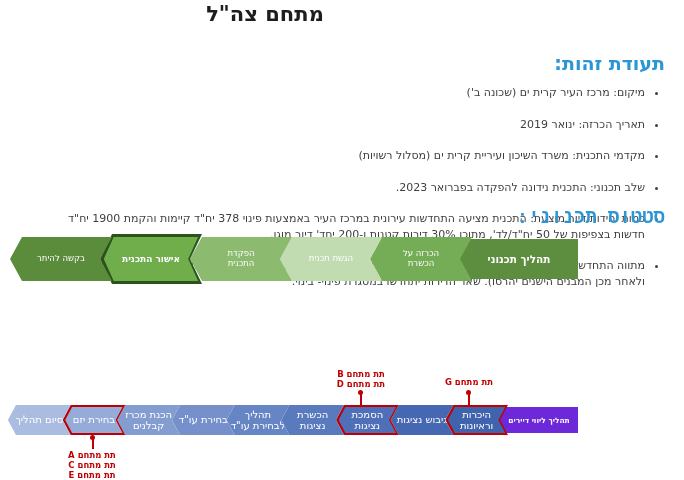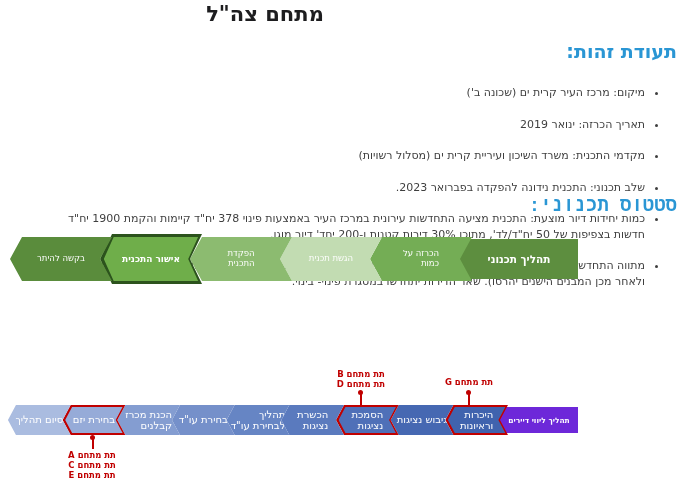--- a/index.html
+++ b/index.html
@@ -8,21 +8,21 @@
     background:#ffffff; direction:rtl;
     font-family:"DejaVu Sans","Liberation Sans",sans-serif;
     color:#3d3d3d;
   }
   .title {
     position:absolute; top:0; left:150px; width:230px; margin:0;
     font-size:21px; font-weight:bold; color:#1d1d1f; text-align:center;
     line-height:28px;
   }
   .heading {
-    position:absolute; right:7px; margin:0;
+    position:absolute; right:7px; margin:12px;
     font-size:19px; font-weight:bold; color:#2a96d4; text-align:right;
   }
   .h-identity { top:40px; }
   .h-planning { top:195px;font-family:Liberation Mono, monospace; }
   .h-social   { top:337px; }
   .bullets {
     position:absolute; top:69px; right:7px; left:18px;
     margin:0; padding:0 16px 0 0;
     font-size:11px; line-height:15.5px; color:#3f3f3f; text-align:right;
   }
@@ -36,21 +36,21 @@
   .flow-label {
     flex:0 0 auto; display:flex; align-items:center; justify-content:center;
     color:#fff; font-weight:bold; text-align:center;
   }
   .flow-green .flow-label { width:118px; height:40px; background:#5d8e3f; font-size:10.5px; }
   .flow-blue  .flow-label { width:78px;  height:26px; background:#6d28d9; font-size:7.5px; }
 
   .chev {
     flex:1 1 0; position:relative; align-self:center;
     display:flex; align-items:center; justify-content:center;
-    color:#fff; background:var(--bc,#999);
+    color:#fff; text-align:center; background:var(--bc,#999);
   }
   .flow-green .chev {
     height:44px; margin-inline-start:-12px; font-size:8.5px; line-height:1.15;
     clip-path:polygon(100% 0, 12px 0, 0 50%, 12px 100%, 100% 100%, calc(100% - 12px) 50%);
   }
   .flow-blue .chev {
     height:30px; margin-inline-start:-8px; font-size:10px; line-height:1.12;
     clip-path:polygon(100% 0, 8px 0, 0 50%, 8px 100%, 100% 100%, calc(100% - 8px) 50%);
   }
   .chev span { position:relative; z-index:1; white-space:pre-line; }
@@ -124,21 +124,21 @@
     <li>כמות יחידות דיור מוצעת: התכנית מציעה התחדשות עירונית במרכז העיר באמצעות פינוי 378 יח"ד קיימות והקמת 1900 יח"ד חדשות בצפיפות של 50 יח"ד/לד', מתוכן 30% דירות קטנות ו-200 יחד' דיור מוגן.</li>
     <li>מתווה התחדשות עירונית: כ-80% מהדירות במתחם יתחדשו במתכונת בינוי- פינוי (בשלב הראשון הדיירים יעברו למבנים החדשים ולאחר מכן המבנים הישנים יהרסו). שאר הדירות יתחדשו במסגרת פינוי- בינוי.</li>
   </ul>
 
   <h2 class="heading h-planning">סטטוס תכנוני:</h2>
 
   <div class="flow flow-green">
     <div class="flow-label">תהליך תכנוני</div>
     <div class="chev g0">
         <span>הכרזה על
-כמות</span>
+הכשרת</span>
       </div>
     <div class="chev g1">
         <span>הגשת תכנית</span>
       </div>
     <div class="chev g3">
         <span>הפקדת
 התכנית</span>
       </div>
     <div class="chev g4 g-hl outlined">
         <span>אישור התכנית</span>

